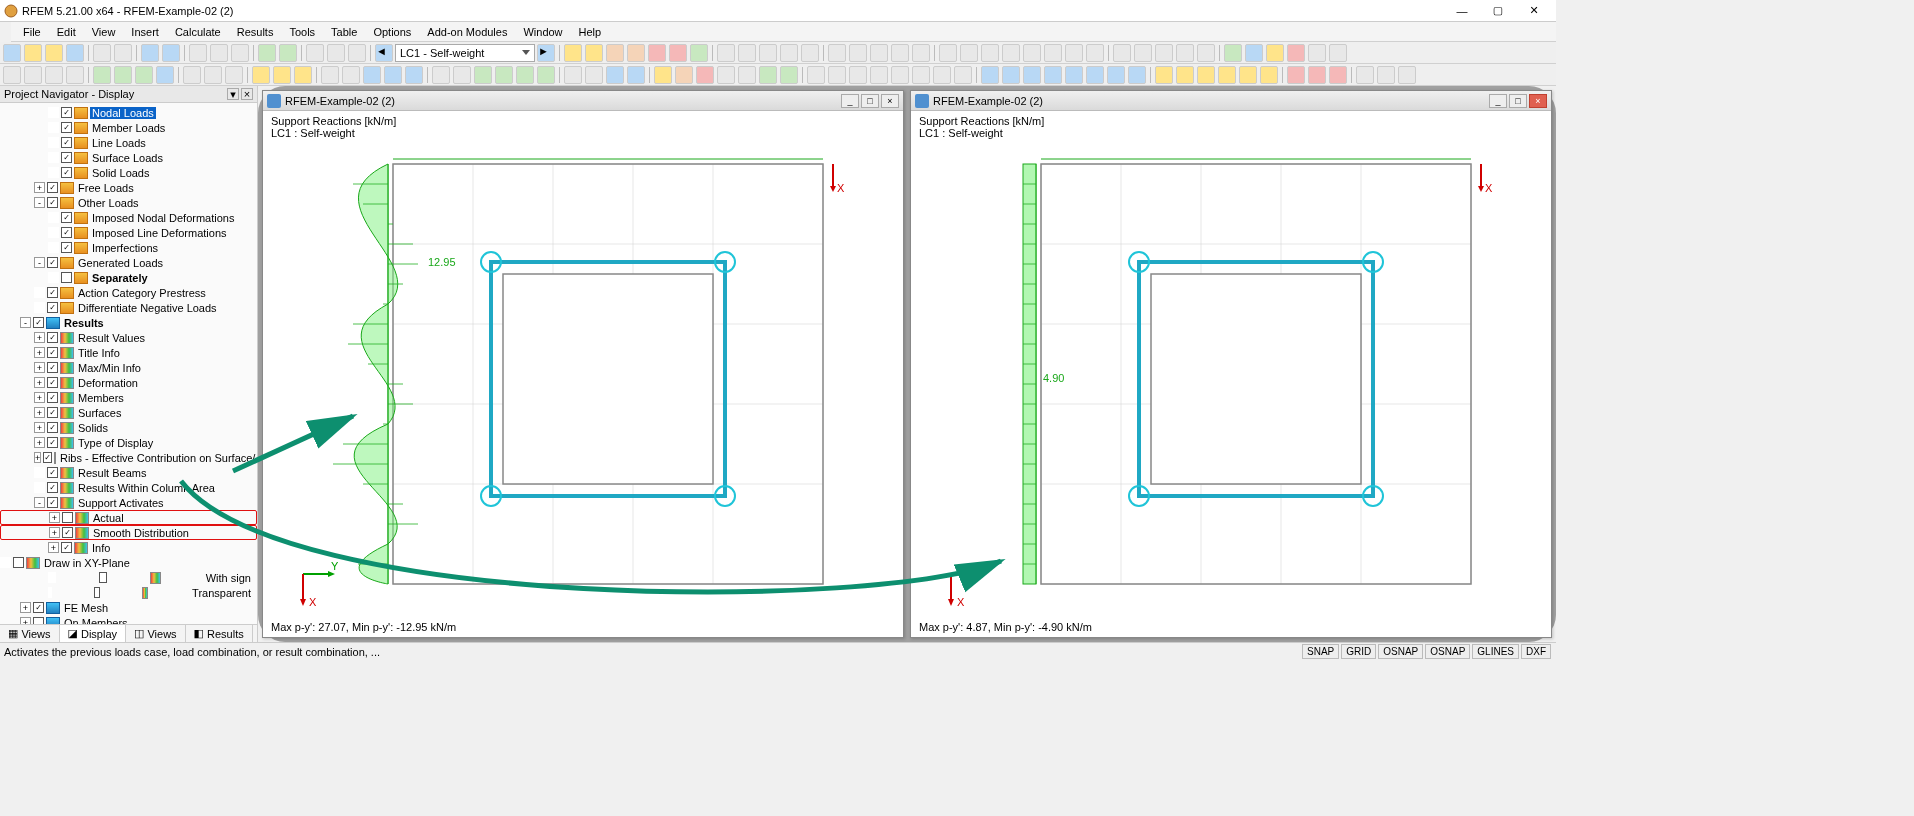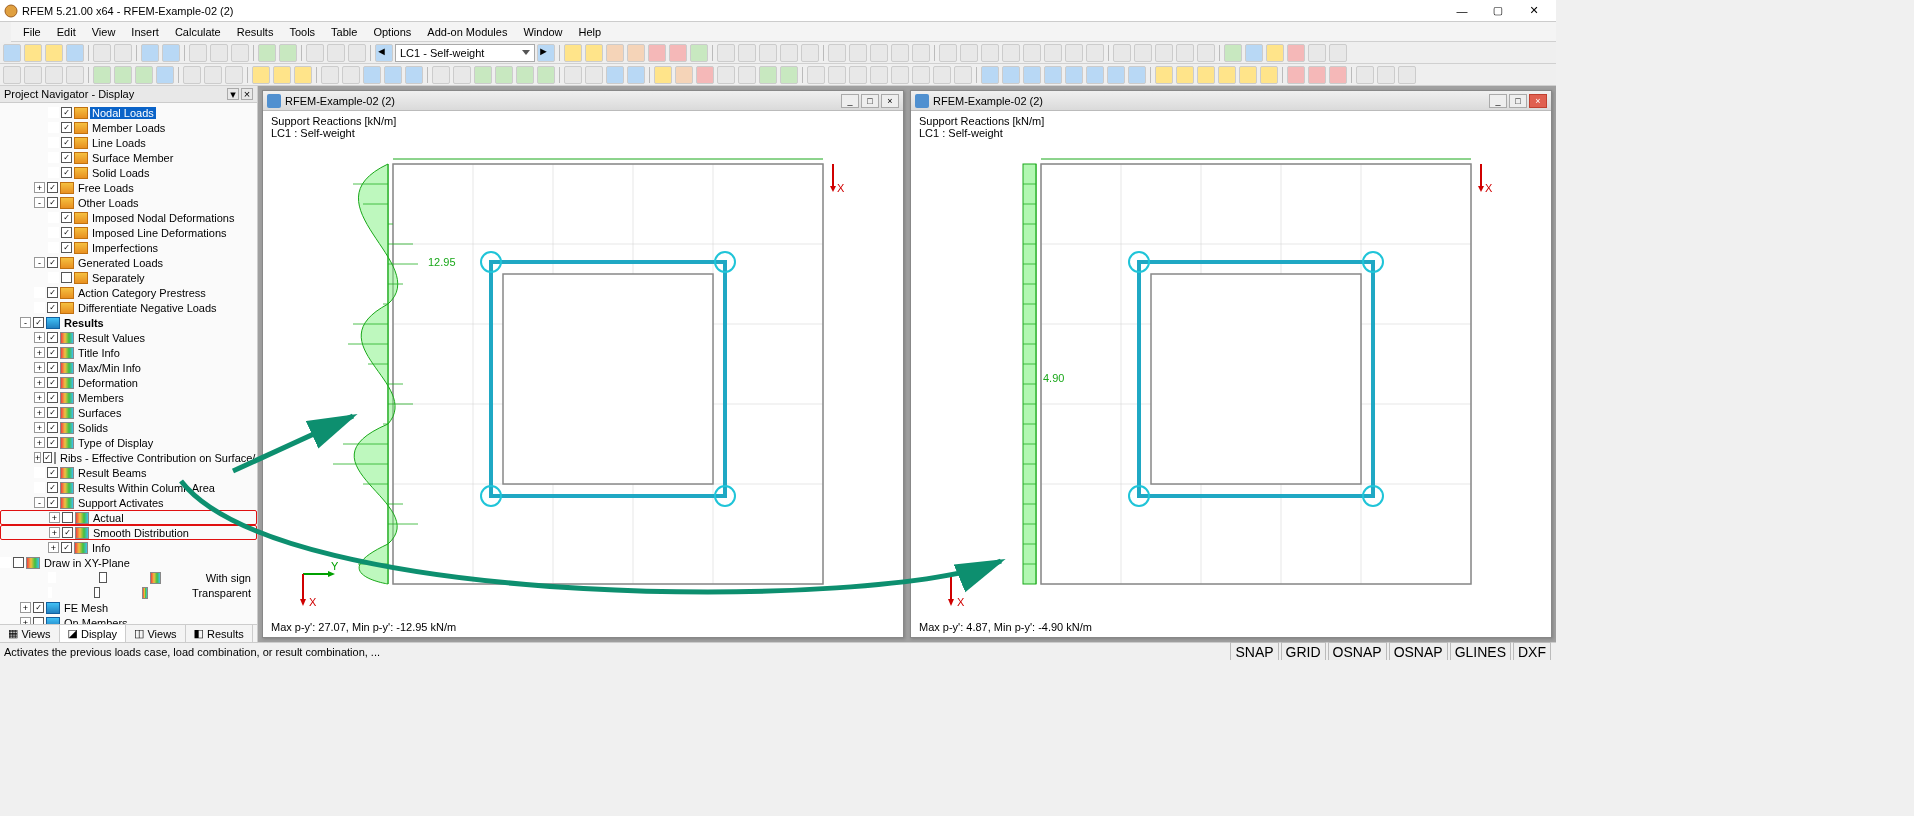--- a/index.html
+++ b/index.html
@@ -33,32 +33,32 @@
   .node .ico { width: 14px; height: 12px; margin-right: 2px; display: inline-block; }
   .ico.load { background: linear-gradient(#f5c040, #e89020); border: 1px solid #c07010; }
   .ico.res  { background: linear-gradient(#40c0f5, #2080c0); border: 1px solid #1060a0; }
   .ico.grad { background: linear-gradient(to right, #f04040, #f0c040, #40c040, #40c0f0); border: 1px solid #888; }
   .node .lbl { padding: 0 2px; }
   .node .lbl.sel { background: #0a63c8; color: #fff; }
   .hl-red { border: 1px solid #e01010; border-radius: 2px; }
   .nav-tabs { display: flex; border-top: 1px solid #ccc; background: #f4f4f4; }
   .nav-tab { padding: 2px 8px; border-right: 1px solid #ccc; display: flex; align-items: center; gap: 3px; }
   .nav-tab.active { background: #fff; }
-  .views { flex: 1; background: #a0a0a0; display: flex; gap: 6px; padding: 4px; }
+  .views { flex: 1; background: #a0a0a0; display: flex; gap: 6px; padding: 4px; border-radius: 27px; }
   .view { flex: 1; background: #fff; border: 1px solid #888; display: flex; flex-direction: column; box-shadow: 1px 1px 3px rgba(0,0,0,0.2); }
   .view-title { height: 20px; background: linear-gradient(#f0f0f0,#dadada); border-bottom: 1px solid #bbb; display: flex; align-items: center; padding: 0 4px; }
   .view-title .vicon { width: 14px; height: 14px; margin-right: 4px; background: #5090d0; border-radius: 2px; }
   .view-title .vspacer { flex: 1; }
   .view-title .vbtn { width: 18px; height: 14px; border: 1px solid #aaa; background: #eee; margin-left: 2px; display: flex; align-items: center; justify-content: center; font-size: 9px; }
   .view-canvas { flex: 1; position: relative; background: #fff; }
   .view-info { position: absolute; top: 4px; left: 8px; z-index: 10; }
   .view-footer { position: absolute; bottom: 4px; left: 8px; z-index: 10; }
   .statusbar { height: 18px; background: #f0f0f0; border-top: 1px solid #ccc; display: flex; align-items: center; padding: 0 4px; }
   .statusbar .sspacer { flex: 1; }
-  .statusbar .scell { border: 1px solid #bbb; padding: 1px 4px; margin: 0 1px; background: #eee; font-size: 14px; }
+  .statusbar .scell { border: 1px solid #bbb; padding: 1px 4px; margin: 0 1px; background: #eee; font-size: 10px; }
   
   .annarrow { position: absolute; pointer-events: none; }
 </style>
 </head>
 <body>
 
 <div class="titlebar">
   <svg class="icon" viewBox="0 0 14 14">
       <circle cx="7" cy="7" r="6" fill="#e0a040" stroke="#a06020"></circle>
     </svg>
@@ -261,21 +261,21 @@
         <div class="node" style="padding-left: 48px;">
           <span class="exp empty"></span>
           <span class="cb">✓</span>
           <span class="ico load"></span>
           <span class="lbl">Line Loads</span>
         </div>
         <div class="node" style="padding-left: 48px;">
           <span class="exp empty"></span>
           <span class="cb">✓</span>
           <span class="ico load"></span>
-          <span class="lbl">Surface Member</span>
+          <span class="lbl">Surface Loads</span>
         </div>
         <div class="node" style="padding-left: 48px;">
           <span class="exp empty"></span>
           <span class="cb">✓</span>
           <span class="ico load"></span>
           <span class="lbl">Solid Loads</span>
         </div>
         <div class="node" style="padding-left: 34px;">
           <span class="exp">+</span>
           <span class="cb">✓</span>
@@ -305,21 +305,21 @@
           <span class="cb">✓</span>
           <span class="ico load"></span>
           <span class="lbl">Imperfections</span>
         </div>
         <div class="node" style="padding-left: 34px;">
           <span class="exp">-</span>
           <span class="cb">✓</span>
           <span class="ico load"></span>
           <span class="lbl">Generated Loads</span>
         </div>
-        <div class="node" style="padding-left: 48px;">
+        <div class="node" style="padding-left: 48px; font-weight: bold;">
           <span class="exp empty"></span>
           <span class="cb"></span>
           <span class="ico load"></span>
           <span class="lbl">Separately</span>
         </div>
         <div class="node" style="padding-left: 34px;">
           <span class="exp empty"></span>
           <span class="cb">✓</span>
           <span class="ico load"></span>
           <span class="lbl">Action Category Prestress</span>

